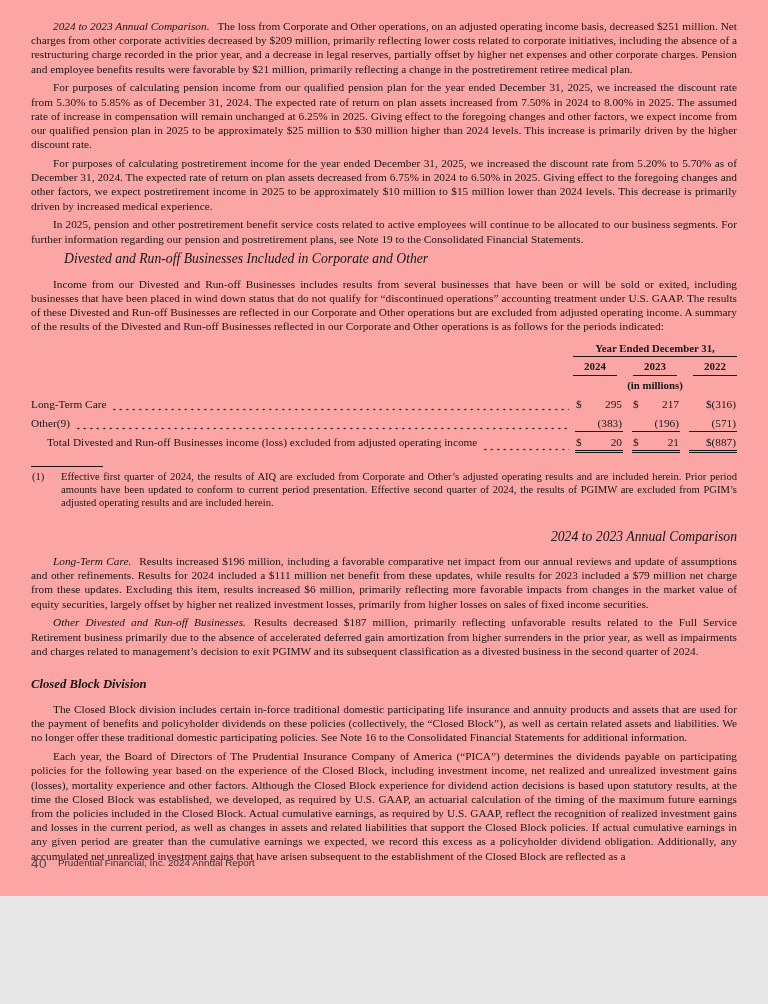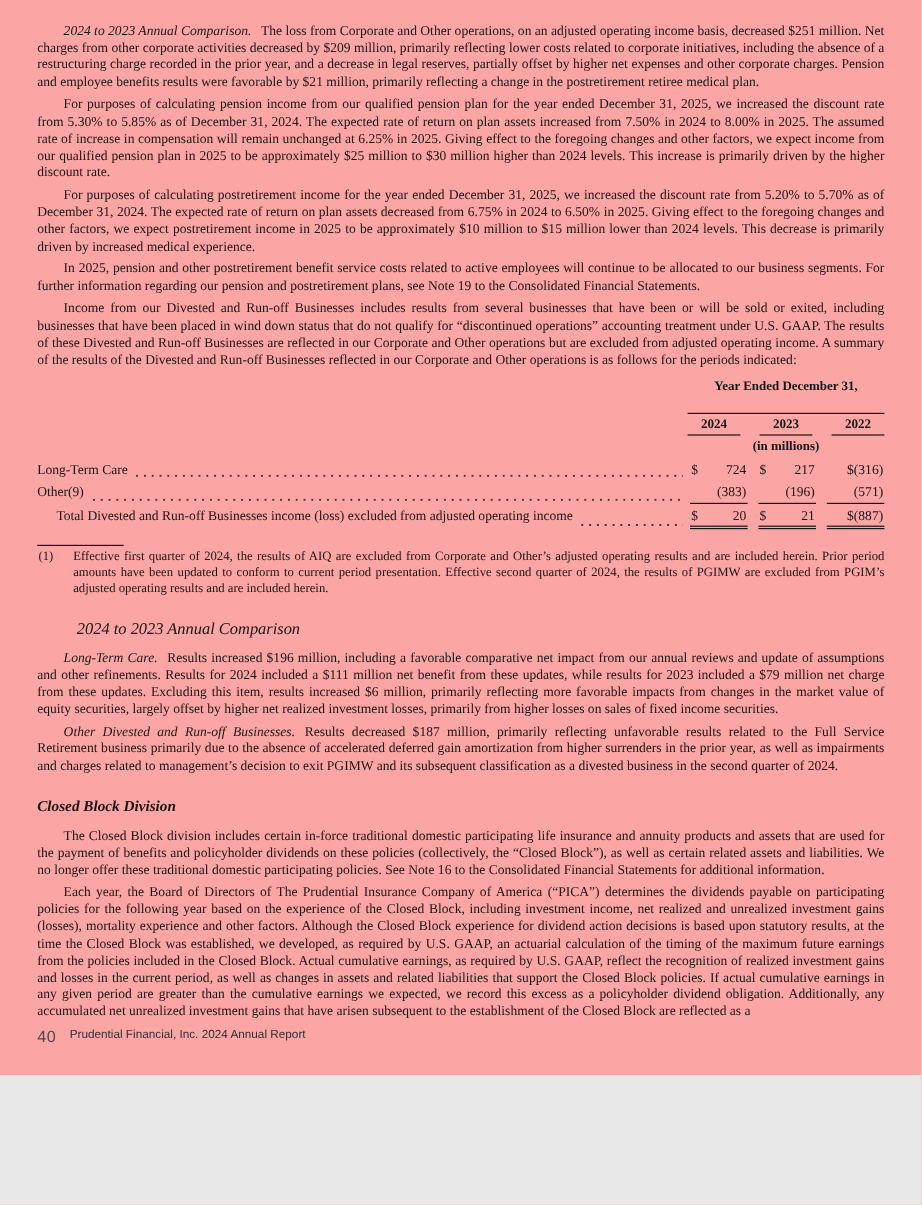--- a/index.html
+++ b/index.html
@@ -7,28 +7,28 @@
   .page {
     width:768px; height:896px; margin:0 auto; background:#fca5a5; color:#161616;
     font-family:"Liberation Serif","DejaVu Serif",serif;
     font-size:11.3px; line-height:1.26; position:relative;
     padding:19px 31px 0 31px; overflow:hidden;
   }
   p.body { text-align:justify; text-indent:22px; margin:0 0 4.5px 0; }
   .lead { font-style:italic; margin-right:8px; }
   h2.sect { font-size:11.9px; font-weight:bold; margin:17px 0 11px 0; }
   h3.ital { font-size:13.7px; font-style:italic; font-weight:normal; padding-left:33px; margin:2px 0 9px 0; }
-  h3.ital2 { font-size:13.7px; font-style:italic; font-weight:normal; padding-left:33px; margin:18px 0 9px 0; }
+  h3.ital2 { font-size:13.7px; font-style:italic; font-weight:normal; padding-left:33px; margin:18px 0 9px 0;text-align:right; }
   h2.cbhead { font-size:12.7px; font-weight:bold; font-style:italic; margin:18px 0 10px 0; }
 
   
   .fin { margin:9px 0 7px 0; }
   .fin-headwrap { display:flex; justify-content:flex-end; }
   .fin-right { width:164px; }
-  .group-head { font-weight:bold; font-size:10.8px; text-align:center; border-bottom:1px solid #161616; padding-bottom:14px; white-space:nowrap; }
+  .group-head { font-weight:bold; font-size:10.8px; text-align:center; border-bottom:1px solid #161616; padding-bottom:0; white-space:nowrap; }
   .years { display:flex; gap:16px; justify-content:flex-end; margin-top:3px; }
   .year { width:48px; text-align:center; font-weight:bold; font-size:10.9px; border-bottom:1px solid #161616; padding-bottom:1px; }
   .units { text-align:center; font-weight:bold; font-size:10.8px; margin-top:3px; padding-bottom:2px; }
   .fin-row { display:flex; margin-top:3px; }
   .row-label { white-space:nowrap; }
   .row-label.indent { padding-left:16px; }
   .leader {
     flex:1; margin:0 6px 2px 5px;
     background-image:radial-gradient(circle, #333 0.9px, transparent 1.05px);
     background-size:6.5px 3px; background-repeat:repeat-x; background-position:0 100%;
@@ -55,20 +55,21 @@
 
   <p class="body"><span class="lead">2024 to 2023 Annual Comparison.</span><span>The loss from Corporate and Other operations, on an adjusted operating income basis, decreased $251 million. Net charges from other corporate activities decreased by $209 million, primarily reflecting lower costs related to corporate initiatives, including the absence of a restructuring charge recorded in the prior year, and a decrease in legal reserves, partially offset by higher net expenses and other corporate charges. Pension and employee benefits results were favorable by $21 million, primarily reflecting a change in the postretirement retiree medical plan.</span></p>
 
   <p class="body">For purposes of calculating pension income from our qualified pension plan for the year ended December 31, 2025, we increased the discount rate from 5.30% to 5.85% as of December 31, 2024. The expected rate of return on plan assets increased from 7.50% in 2024 to 8.00% in 2025. The assumed rate of increase in compensation will remain unchanged at 6.25% in 2025. Giving effect to the foregoing changes and other factors, we expect income from our qualified pension plan in 2025 to be approximately $25 million to $30 million higher than 2024 levels. This increase is primarily driven by the higher discount rate.</p>
 
   <p class="body">For purposes of calculating postretirement income for the year ended December 31, 2025, we increased the discount rate from 5.20% to 5.70% as of December 31, 2024. The expected rate of return on plan assets decreased from 6.75% in 2024 to 6.50% in 2025. Giving effect to the foregoing changes and other factors, we expect postretirement income in 2025 to be approximately $10 million to $15 million lower than 2024 levels. This decrease is primarily driven by increased medical experience.</p>
 
   <p class="body">In 2025, pension and other postretirement benefit service costs related to active employees will continue to be allocated to our business segments. For further information regarding our pension and postretirement plans, see Note 19 to the Consolidated Financial Statements.</p>
 
 
+  <h3 class="ital">Divested and Run-off Businesses Included in Corporate and Other</h3>
 
   <p class="body">Income from our Divested and Run-off Businesses includes results from several businesses that have been or will be sold or exited, including businesses that have been placed in wind down status that do not qualify for “discontinued operations” accounting treatment under U.S. GAAP. The results of these Divested and Run-off Businesses are reflected in our Corporate and Other operations but are excluded from adjusted operating income. A summary of the results of the Divested and Run-off Businesses reflected in our Corporate and Other operations is as follows for the periods indicated:</p>
 
   <div class="fin">
     <div class="fin-headwrap">
       <div class="fin-right">
         <div class="group-head">Year Ended December 31,</div>
         <div class="years">
           <span class="year">2024</span>
           <span class="year">2023</span>
@@ -77,21 +78,21 @@
         <div class="units">(in millions)</div>
       </div>
     </div>
 
     <div class="fin-row">
       <span class="row-label">Long-Term Care</span>
       <span class="leader"></span>
       <span class="cellgrp">
         <span class="cell">
             <span>$</span>
-            <span>724</span>
+            <span>295</span>
           </span>
         <span class="cell">
             <span>$</span>
             <span>217</span>
           </span>
         <span class="cell">
             <span></span>
             <span>$(316)</span>
           </span>
       </span>

